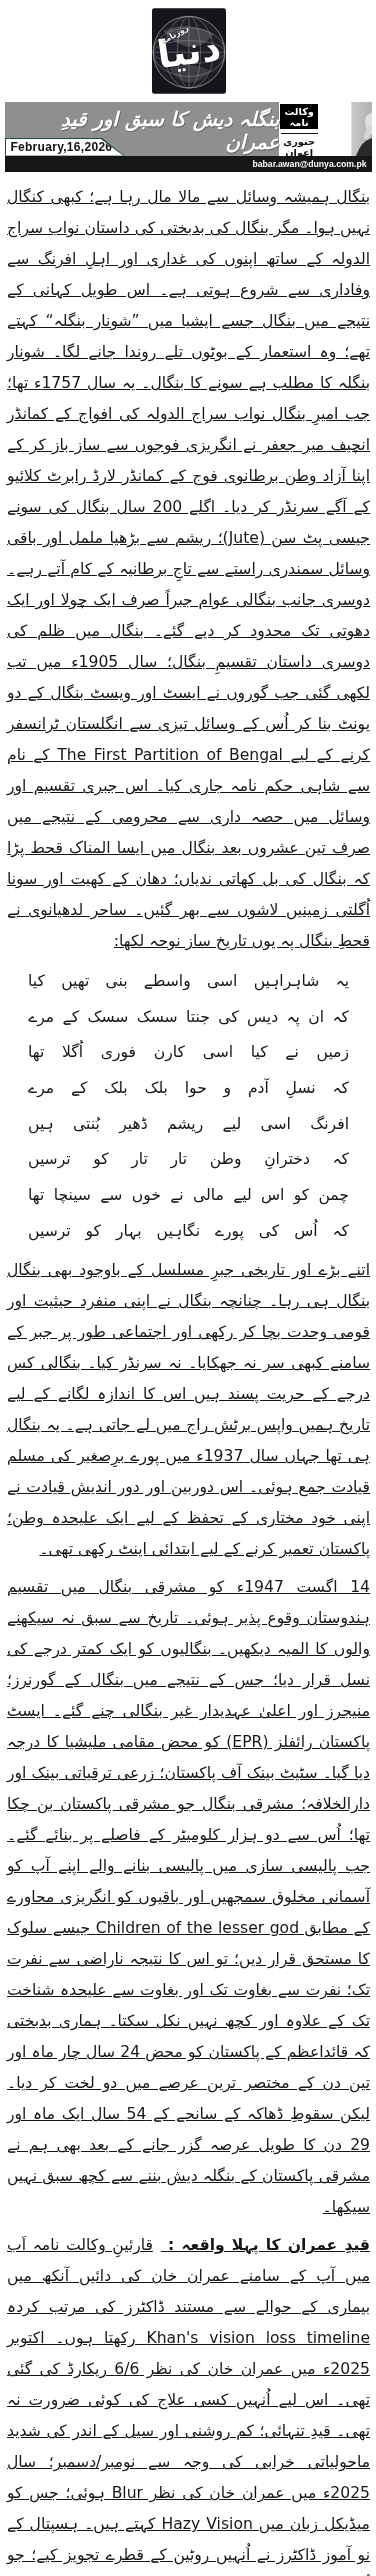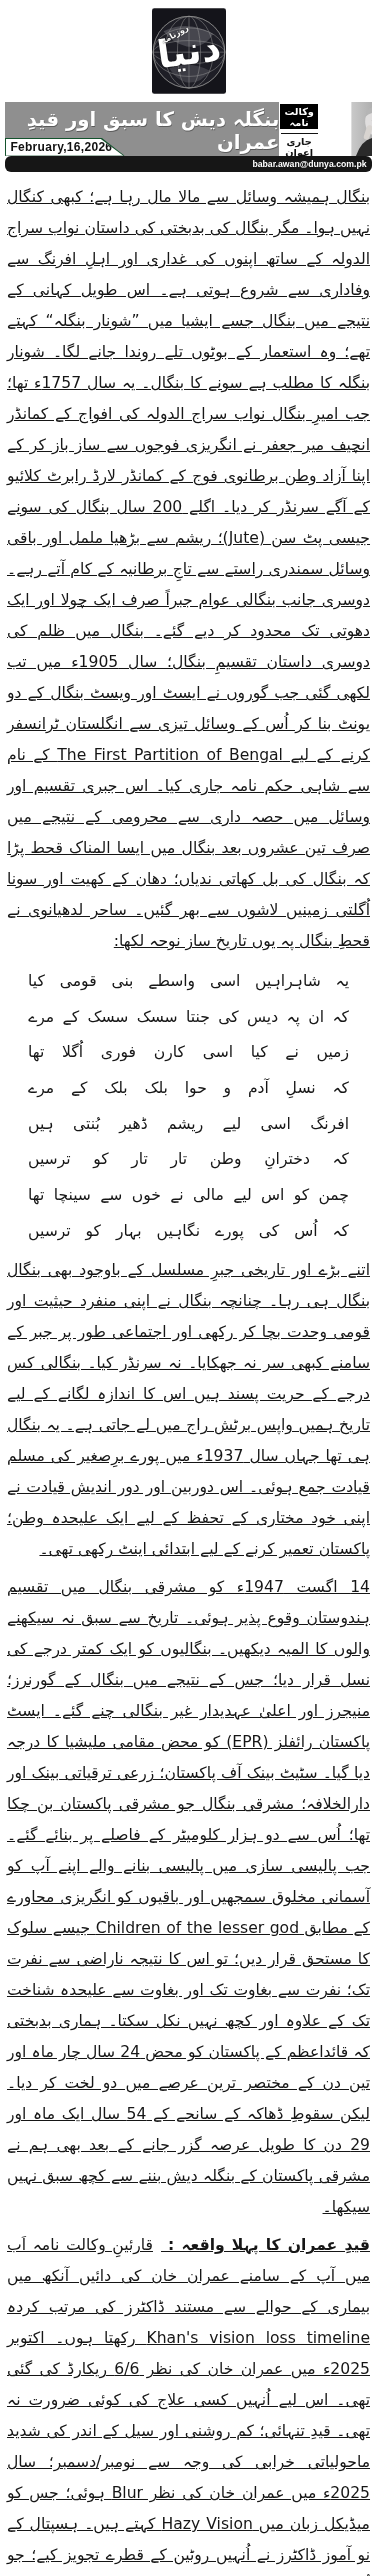--- a/index.html
+++ b/index.html
@@ -43,20 +43,21 @@
     flex: 1 1 auto;
     background: #8f8f8f;
     display: flex; align-items: flex-start; justify-content: center;
   }
   .article-title {
     margin: 0; padding-top: 5.8px;
     color: #ffffff;
     font-size: 19.7px; font-weight: bold;
     direction: rtl;
     text-shadow: 0.6px 0.6px 0 #5c5c5c;
+    font-style: italic;
   }
   .date-tab {
     position: absolute; left: 0; bottom: 0;
     width: 120px; height: 18px;
     background: #14532d;
     clip-path: polygon(0 0, calc(100% - 23px) 0, 100% 100%, 0 100%);
   }
   .date-tab-inner {
     position: absolute; inset: 1.2px 1.2px 0 1.2px;
     background: #ffffff;
@@ -86,21 +87,20 @@
   .author-name { font-size: 9.8px; font-weight: bold; direction: rtl; color: #111; }
   .author-photo { width: 49px; height: 54px; overflow: hidden; }
 
   
   .email-bar {
     margin: 0 4.6px;
     height: 16px;
     background: #161616;
     display: flex; align-items: center; justify-content: flex-end;
     padding-right: 5.8px;
-    border-radius: 6px;
   }
   .email-bar span {
     color: #ffffff;
     font-family: "Liberation Sans", sans-serif;
     font-size: 8.7px; font-weight: bold;
   }
 
   
   .article-body {
     direction: rtl;
@@ -157,21 +157,21 @@
     <div class="title-bar">
       <h1 class="article-title">بنگلہ دیش کا سبق اور قیدِ عمران</h1>
       <div class="date-tab">
         <div class="date-tab-inner">February,16,2026</div>
       </div>
     </div>
     <div class="author-box">
       <div class="author-meta">
         <span class="column-badge">وکالت نامہ</span>
         <div class="column-underline"></div>
-        <div class="author-name">جاری اعوان</div>
+        <div class="author-name">جنوری اعوان</div>
       </div>
       <div class="author-photo">
         <svg width="49" height="54" viewBox="0 0 84 94">
           <defs>
             <linearGradient id="pbg" x1="0" y1="0" x2="1" y2="0">
               <stop offset="0" stop-color="#c9c9c9"></stop>
               <stop offset="1" stop-color="#8d8d8d"></stop>
             </linearGradient>
           </defs>
           <rect width="84" height="94" fill="url(#pbg)"></rect>
@@ -194,21 +194,21 @@
 
   <main class="article-body" id="article-body">
       <p class="para">بنگال ہمیشہ وسائل سے مالا مال رہا ہے؛ کبھی کنگال نہیں ہوا۔ مگر بنگال کی بدبختی کی داستان نواب سراج الدولہ کے ساتھ اپنوں کی غداری اور اہلِ افرنگ سے وفاداری سے شروع ہوتی ہے۔ اس طویل کہانی کے نتیجے میں بنگال جسے ایشیا میں ”شونار بنگلہ“ کہتے تھے؛ وہ استعمار کے بوٹوں تلے روندا جانے لگا۔ شونار بنگلہ کا مطلب ہے سونے کا بنگال۔ یہ سال 1757ء تھا؛ جب امیرِ بنگال نواب سراج الدولہ کی افواج کے کمانڈر انچیف میر جعفر نے انگریزی فوجوں سے ساز باز کر کے اپنا آزاد وطن برطانوی فوج کے کمانڈر لارڈ رابرٹ کلائیو کے آگے سرنڈر کر دیا۔ اگلے 200 سال بنگال کی سونے جیسی پٹ سن (Jute)؛ ریشم سے بڑھیا ململ اور باقی وسائل سمندری راستے سے تاجِ برطانیہ کے کام آتے رہے۔ دوسری جانب بنگالی عوام جبراً صرف ایک چولا اور ایک دھوتی تک محدود کر دیے گئے۔ بنگال میں ظلم کی دوسری داستان تقسیمِ بنگال؛ سال 1905ء میں تب لکھی گئی جب گوروں نے ایسٹ اور ویسٹ بنگال کے دو یونٹ بنا کر اُس کے وسائل تیزی سے انگلستان ٹرانسفر کرنے کے لیے The First Partition of Bengal کے نام سے شاہی حکم نامہ جاری کیا۔ اس جبری تقسیم اور وسائل میں حصہ داری سے محرومی کے نتیجے میں صرف تین عشروں بعد بنگال میں ایسا المناک قحط پڑا کہ بنگال کی بل کھاتی ندیاں؛ دھان کے کھیت اور سونا اُگلتی زمینیں لاشوں سے بھر گئیں۔ ساحر لدھیانوی نے قحطِ بنگال پہ یوں تاریخ ساز نوحہ لکھا:</p>
       <div class="verse">
         <div class="verse-line">
           <span>یہ</span>
           <span>شاہراہیں</span>
           <span>اسی</span>
           <span>واسطے</span>
           <span>بنی</span>
-          <span>قومی</span>
+          <span>تھیں</span>
           <span>کیا</span>
         </div>
         <div class="verse-line">
           <span>کہ</span>
           <span>ان</span>
           <span>پہ</span>
           <span>دیس</span>
           <span>کی</span>
           <span>جنتا</span>
           <span>سسک</span>

